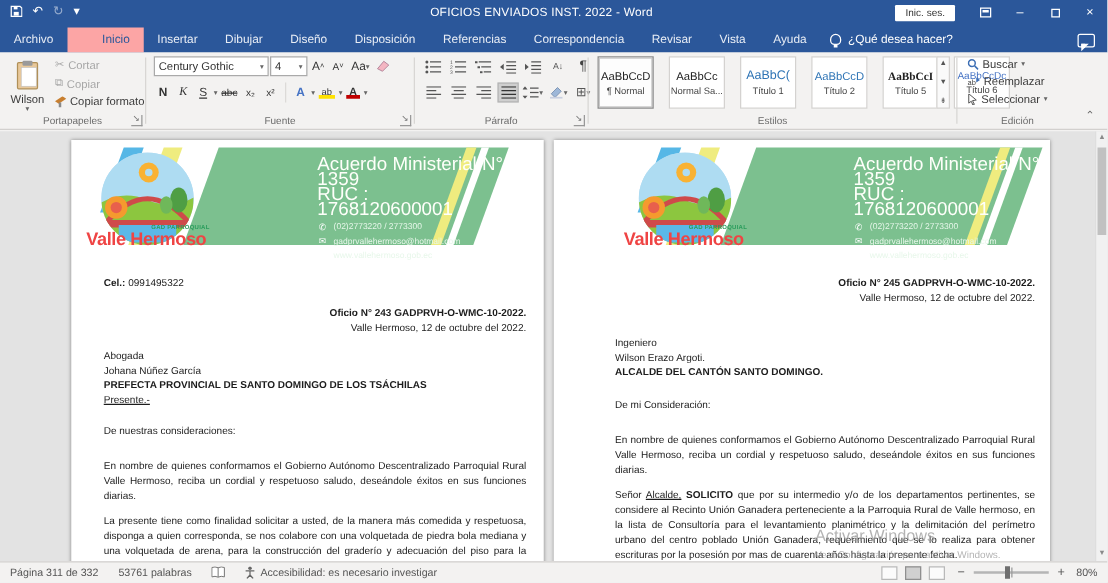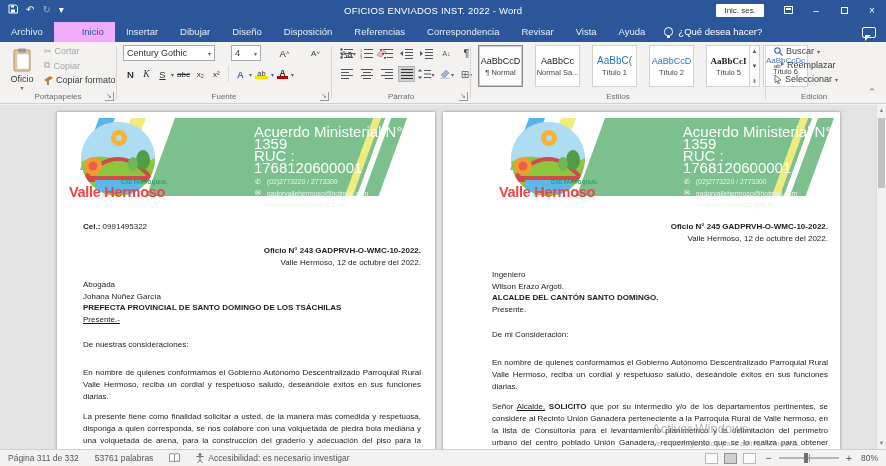--- a/index.html
+++ b/index.html
@@ -17,21 +17,21 @@
   .tbright { display:flex; align-items:center; gap:0; }
   .signin { background:#fff; color:#333; font-size:8px; padding:2px 8px; margin-right:10px; border:none; border-radius:1px; }
   .winbtn { width:28px; height:20px; display:flex; align-items:center; justify-content:center; color:#fff; font-size:10px; }
   .restore-glyph { display:inline-block; width:7px; height:7px; border:1px solid #fff; }
   .ribbondisp-glyph { display:inline-block; width:9px; height:8px; border:1px solid #fff; position:relative; }
   .ribbondisp-glyph::after { content:""; position:absolute; left:1px; right:1px; top:1px; height:2px; background:#fff; }
 
   
   .tabrow { position:absolute; top:20px; left:0; right:0; height:22px; background:#2b579a; display:flex; align-items:flex-end; }
   .tab { color:#e8edf5; font-size:9.5px; padding:4px 11px 5px; cursor:default; }
-  .tab.active { background:#f0abfc; color:#2b579a;padding-left:28px; }
+  .tab.active { background:#fca5a5; color:#2b579a;padding-left:28px; }
   .tellme { display:flex; align-items:center; gap:5px; color:#fff; font-size:9.5px; padding:0 8px 5px; }
   .bulb { width:9px; height:9px; border:1px solid #fff; border-radius:50% 50% 40% 40%; position:relative; }
   .bulb::after { content:""; position:absolute; left:2px; right:2px; bottom:-3px; height:2px; background:#fff; }
   .tab-spacer { flex:1; }
   .comment-btn { margin:0 10px 4px; width:14px; height:11px; border:1px solid #fff; border-radius:2px; position:relative; }
   .comment-btn::after { content:""; position:absolute; left:2px; bottom:-4px; border:3px solid transparent; border-top-color:#fff; border-left-color:#fff; width:0; height:0; }
 
   
   .ribbon { position:absolute; top:42px; left:0; right:0; height:62px; background:#f3f2f1; border-bottom:1px solid #d2d0ce; }
   .group { position:absolute; top:0; bottom:0; }
@@ -43,21 +43,21 @@
   .dd { font-size:6px; color:#666; }
 
   
   .paste-btn { position:absolute; left:5px; top:3px; width:34px; height:50px; display:flex; flex-direction:column; align-items:center; justify-content:flex-start; border:1px solid transparent; }
   .paste-btn svg { margin-top:2px; }
   .paste-lbl { font-size:9px; color:#3b3b3b; margin-top:2px; }
   .clip-col { position:absolute; left:44px; top:4px; display:flex; flex-direction:column; gap:4px; }
 
   
   .combo { height:16px; background:#fff; border:1px solid #aaa; font-size:9px; color:#333; display:flex; align-items:center; padding:0 3px; justify-content:space-between; }
-  .f-row1 { position:absolute; left:6px; top:3px; display:flex; align-items:center; gap:16px; }
+  .f-row1 { position:absolute; left:6px; top:3px; display:flex; align-items:center; gap:1px; }
   .f-row2 { position:absolute; left:6px; top:24px; display:flex; align-items:center; gap:1px; }
   .fmt-btn { min-width:15px; height:16px; display:flex; align-items:center; justify-content:center; font-size:9.5px; color:#333; padding:0 2px; }
   .fmt-wrap { position:relative; }
   .underbar-y { display:block; width:13px; height:3px; background:#ffe100; margin-top:-1px; }
   .underbar-r { display:block; width:11px; height:3px; background:#c00000; margin-top:-1px; }
   .vline { width:1px; height:16px; background:#dcdad8; margin:0 3px; }
 
   
   .p-row1 { position:absolute; left:6px; top:3px; display:flex; align-items:center; gap:3px; }
   .p-row2 { position:absolute; left:6px; top:24px; display:flex; align-items:center; gap:3px; }
@@ -201,21 +201,21 @@
 
   <div class="ribbon">
 
     <div class="group" style="left:0;width:116px;">
       <div class="paste-btn">
         <svg width="20" height="24" viewBox="0 0 20 24">
           <rect x="2" y="2" width="16" height="21" rx="1" fill="#e8c89a" stroke="#b09058" stroke-width="1"></rect>
           <rect x="6" y="0.5" width="8" height="4" rx="1" fill="#9a9a9a"></rect>
           <rect x="5" y="6" width="12" height="15" fill="#fff" stroke="#c0c0c0" stroke-width=".5"></rect>
         </svg>
-        <span class="paste-lbl">Oficio</span>
+        <span class="paste-lbl">Wilson</span>
         <span class="dd">▾</span>
       </div>
       <div class="clip-col">
         <span class="rbtn-txt dis">
             <span>✂</span>
             <span>Cortar</span>
           </span>
         <span class="rbtn-txt dis">
             <span>⧉</span>
             <span>Copiar</span>
@@ -579,21 +579,20 @@
       </div>
       <div class="letter">
         <div class="oficio-block" style="margin-top:0;">
           <div class="b">Oficio N° 245 GADPRVH-O-WMC-10-2022.</div>
           <div>Valle Hermoso, 12 de octubre del 2022.</div>
         </div>
         <div class="addr" style="margin-top:24px;">
           <div>Ingeniero</div>
           <div>Wilson Erazo Argoti.</div>
           <div class="b">ALCALDE DEL CANTÓN SANTO DOMINGO.</div>
-          <div>Presente.</div>
         </div>
         <div class="salut">De mi Consideración:</div>
         <p class="jp">En nombre de quienes conformamos el Gobierno Autónomo Descentralizado Parroquial Rural Valle Hermoso, reciba un cordial y respetuoso saludo, deseándole éxitos en sus funciones diarias.</p>
         <p class="jp"><span>Señor </span><span class="u">Alcalde,</span><span class="b"> SOLICITO </span><span>que por su intermedio y/o de los departamentos pertinentes, se considere al Recinto Unión Ganadera perteneciente a la Parroquia Rural de Valle hermoso, en la lista de Consultoría para el levantamiento planimétrico y la delimitación del perímetro urbano del centro poblado Unión Ganadera, requerimiento que se lo realiza para obtener escrituras por la posesión por mas de cuarenta años hasta la presente fecha.</span></p>
 
       </div>
     </div>
 
     <div class="watermark">
       <div class="wm1">Activar Windows</div>

